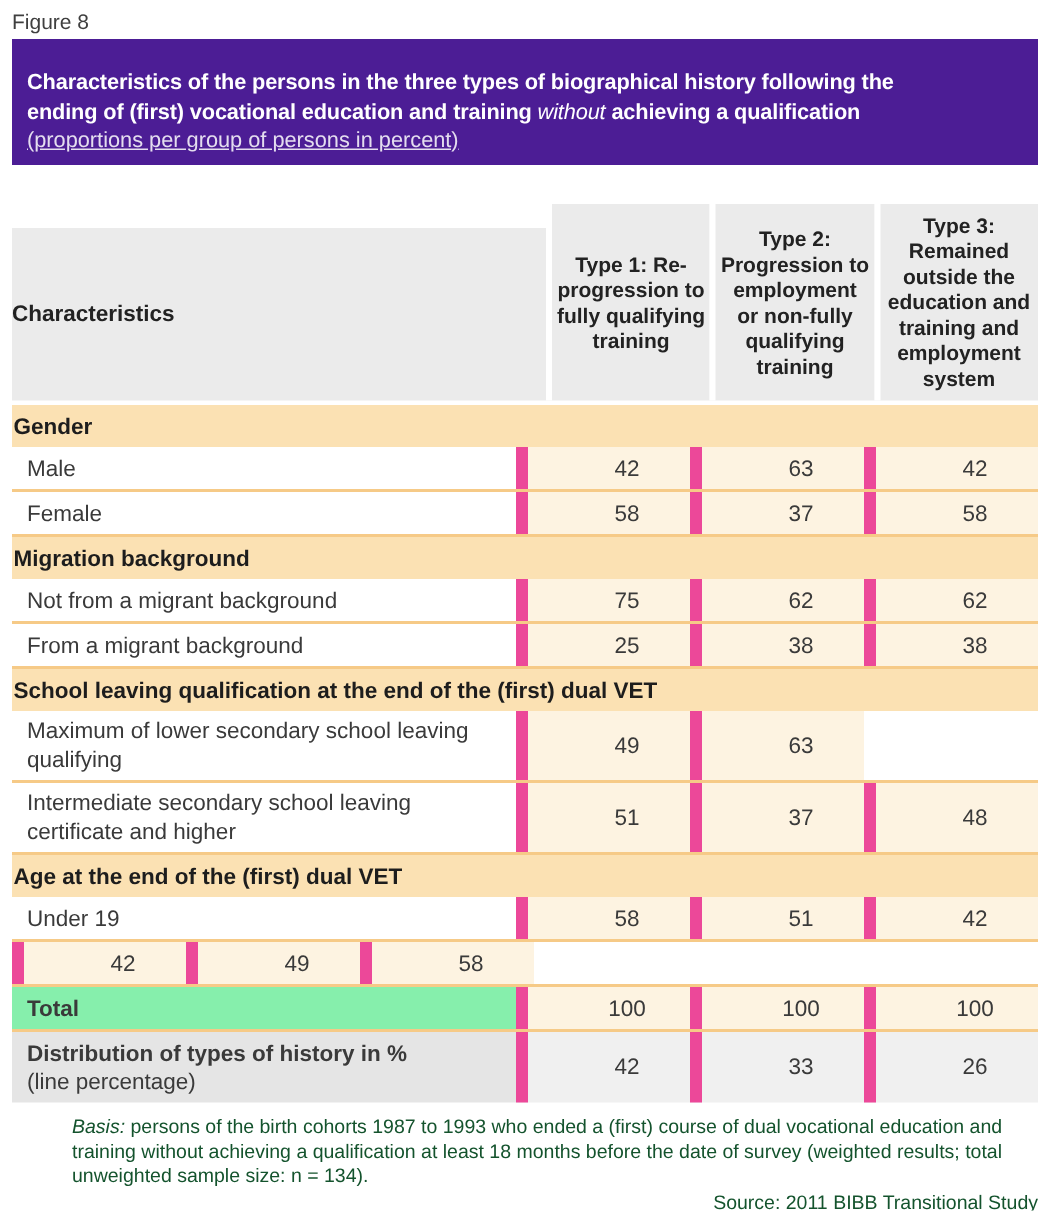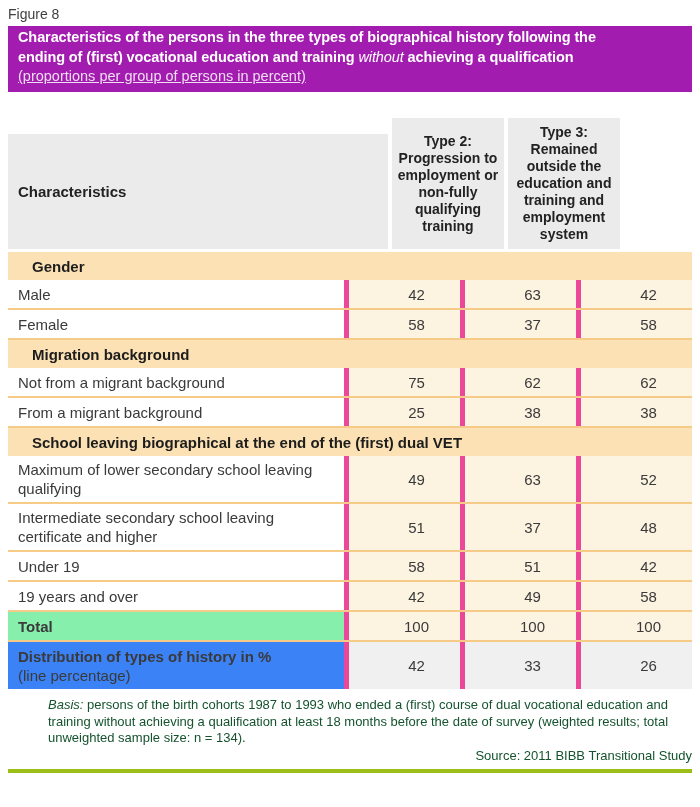--- a/index.html
+++ b/index.html
@@ -7,73 +7,72 @@
   body {
     width: 700px; height: 807px; overflow: hidden;
     font-family: "Liberation Sans", sans-serif;
     color: #3a3a3a;
   }
   .page { padding: 4px 8px 0 8px; width: 700px; border-radius: 17px; }
 
   .figure-label { font-size: 14px; color: #3f3f3f; padding: 2px 0 4px 0; }
 
   .banner {
-    background: #a21caf;
+    background: #4c1d95;
     color: #fff;
-    padding: 1px 10px 6px 10px;
+    padding: 19px 10px 6px 10px;
     margin-bottom: 26px;
   }
   .banner-title { font-weight: bold; font-size: 14.5px; line-height: 20px; letter-spacing: -0.1px; }
   .banner-title em { font-style: italic; font-weight: normal; }
   .banner-subtitle { font-size: 14.5px; line-height: 19px; color: rgba(255,255,255,0.85); text-decoration: underline; }
 
   .tbl { width: 684px; }
   .thead { display: flex; margin-bottom: 3px; min-height: 131px; }
   .th-label {
     width: 380px; background: #ebebeb;
     display: flex; align-items: center;
     font-weight: bold; font-size: 15px; color: #222;
-    padding-left: 10px;
     margin-top: 16px;
   }
   .th-col {
     width: 116px; background: #ebebeb;
     border-left: 4px solid #fff;
     display: flex; align-items: center; justify-content: center;
     text-align: center;
     font-weight: bold; font-size: 14px; line-height: 17px; color: #222;
     padding: 4px 3px;
   }
 
   .section-row {
     background: #fbe1b3;
     min-height: 28px;
     display: flex; align-items: center;
-    padding: 3px 24px;
+    padding: 3px 1px;
     font-weight: bold; font-size: 15px; line-height: 19px; color: #1d1d1d;
   }
   .data-row { display: flex; min-height: 30px; border-bottom: 2px solid #f6ca87; }
   .data-row:last-of-type { border-bottom: none; }
   .cell-label {
     width: 336px; background: #fff;
     display: flex; align-items: center;
     padding: 4px 10px 4px 10px;
     font-size: 15px; line-height: 19px;
   }
   .cell-val {
     width: 116px; background: #fdf3e1;
-    border-left: 5px solid #ec4899;
+    border-left: 8px solid #ec4899;
     display: flex; align-items: center; justify-content: center;
     font-size: 15px;
     padding-left: 24px;
   }
   .row-total .cell-label { background: #86efac; }
   .row-total .cell-label .b { font-weight: bold; }
   .row-dist { min-height: 44px; }
-  .row-dist .cell-label { background: #3b82f6; display: block; padding-top: 5px; }
+  .row-dist .cell-label { background: #e5e5e5; display: block; padding-top: 5px; }
   .row-dist .cell-label .b { font-weight: bold; display: block; }
   .row-dist .cell-val { background: #f0f0f0; }
 
   .footer { margin-top: 8px; font-size: 13px; line-height: 16.5px; color: #14532d; margin-left: 40px; }
   .basis em { font-style: italic; }
   .source { text-align: right; margin-top: 1px; }
   .bottom-bar { height: 4px; background: #9bbf16; margin-top: 5px; width: 684px; }
 </style>
 </head>
 <body>
@@ -87,20 +86,21 @@
       <span>Characteristics of the persons in the three types of biographical history following the</span><br>
       <span>ending of (first) vocational education and training </span><em>without</em><span> achieving a qualification</span>
     </div>
     <div class="banner-subtitle">(proportions per group of persons in percent)</div>
   </div>
 
   <div class="tbl">
 
     <div class="thead">
       <div class="th-label">Characteristics</div>
+      <div class="th-col">Type 1: Re-progression to fully qualifying training</div>
       <div class="th-col">Type 2: Progression to employment or non-fully qualifying training</div>
       <div class="th-col">Type 3: Remained outside the education and training and employment system</div>
     </div>
 
     <div class="section-row">Gender</div>
 
     <div class="data-row">
       <div class="cell-label">Male</div>
       <div class="cell-val">42</div>
       <div class="cell-val">63</div>
@@ -121,44 +121,43 @@
       <div class="cell-val">62</div>
       <div class="cell-val">62</div>
     </div>
     <div class="data-row">
       <div class="cell-label">From a migrant background</div>
       <div class="cell-val">25</div>
       <div class="cell-val">38</div>
       <div class="cell-val">38</div>
     </div>
 
-    <div class="section-row" style="max-width:684px;">School leaving biographical at the end of the (first) dual VET</div>
+    <div class="section-row" style="max-width:684px;">School leaving qualification at the end of the (first) dual VET</div>
 
     <div class="data-row">
       <div class="cell-label">Maximum of lower secondary school leaving qualifying</div>
       <div class="cell-val">49</div>
       <div class="cell-val">63</div>
-      <div class="cell-val">52</div>
     </div>
     <div class="data-row">
       <div class="cell-label">Intermediate secondary school leaving certificate and higher</div>
       <div class="cell-val">51</div>
       <div class="cell-val">37</div>
       <div class="cell-val">48</div>
     </div>
 
+    <div class="section-row">Age at the end of the (first) dual VET</div>
 
     <div class="data-row">
       <div class="cell-label">Under 19</div>
       <div class="cell-val">58</div>
       <div class="cell-val">51</div>
       <div class="cell-val">42</div>
     </div>
     <div class="data-row">
-      <div class="cell-label">19 years and over</div>
       <div class="cell-val">42</div>
       <div class="cell-val">49</div>
       <div class="cell-val">58</div>
     </div>
 
     <div class="data-row row-total">
       <div class="cell-label">
           <span class="b">Total</span>
         </div>
       <div class="cell-val">100</div>

